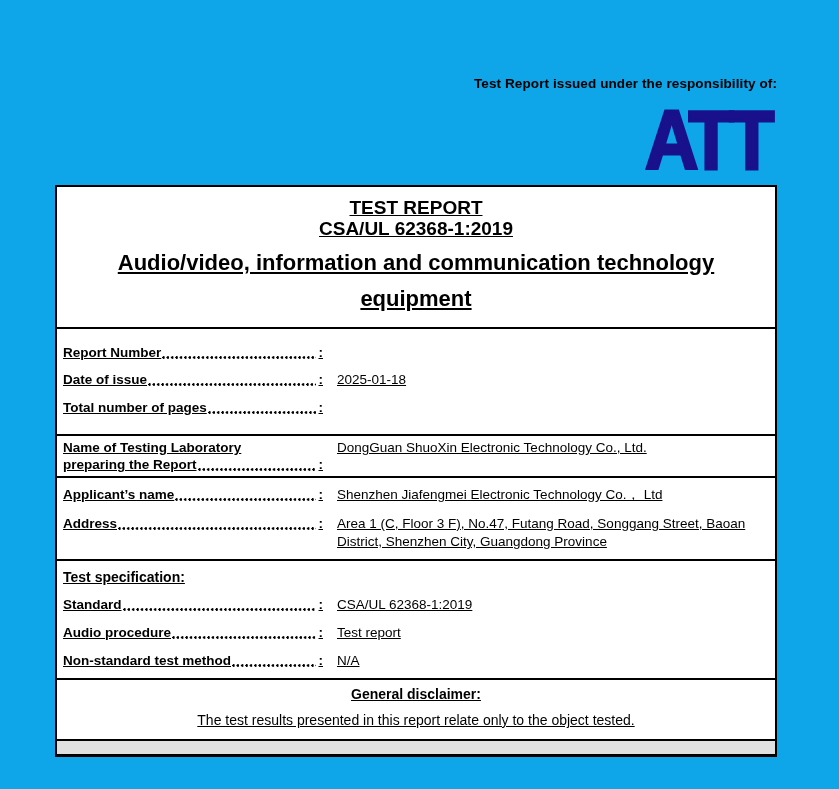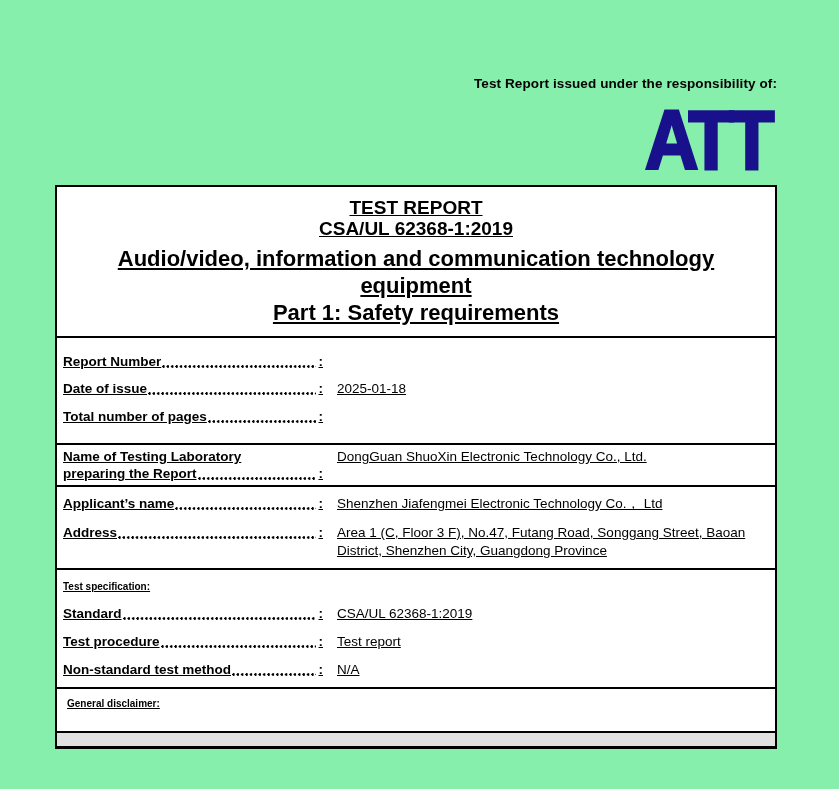--- a/index.html
+++ b/index.html
@@ -3,21 +3,21 @@
 <meta charset="utf-8">
 <style>
   * { box-sizing: border-box; margin: 0; padding: 0; }
   html, body { background: #ffffff; }
   body { width: 839px; height: 789px; font-family: "Liberation Sans", sans-serif; color: #000; }
 
   .page {
     position: relative;
     width: 839px;
     height: 789px;
-    background: #86efac;
+    background: #0ea5e9;
     overflow: hidden;
   }
 
   .issuer-line {
     position: absolute;
     top: 76px;
     right: 62px;
     font-size: 13.5px;
     font-weight: bold;
     letter-spacing: 0.1px;
@@ -46,29 +46,29 @@
     background: #fff;
     text-decoration: underline;
   }
 
   .section { border-bottom: 2px solid #000; padding: 8px 6px; }
   .section:last-child { border-bottom: none; }
 
   
   .header-section { text-align: center; padding: 10px 8px; }
   .hdr-line { font-size: 19px; font-weight: bold; line-height: 21px; }
-  .hdr-title { font-size: 22px; font-weight: bold; line-height: 27px; }
+  .hdr-title { font-size: 22px; font-weight: bold; line-height: 36px; }
   .hdr-gap { margin-top: 6px; }
 
   
   #sections-host .section:nth-child(1) { padding: 15px 6px 18px; }
   #sections-host .section:nth-child(2) { padding: 3px 6px; }
   #sections-host .section:nth-child(3) { padding: 8px 6px; }
   #sections-host .section:nth-child(4) { padding: 8px 6px; }
-  #sections-host .section:nth-child(5) { padding: 6px 10px 10px; }
+  #sections-host .section:nth-child(5) { padding: 6px 10px 10px; text-align: center; }
   #sections-host .section.shaded { height: 13px; padding: 0; background: #e0e0e0; }
 
   .row { display: flex; align-items: flex-start; margin-bottom: 10px; }
   .row:last-child { margin-bottom: 0; }
   #sections-host .section:nth-child(3) .row:first-child { margin-bottom: 11px; }
   #sections-host .section:nth-child(5) .row:first-child { margin-bottom: 9px; }
 
   .label-cell {
     flex: 0 0 260px;
     width: 260px;
@@ -90,39 +90,38 @@
 
   .value-cell {
     flex: 1 1 auto;
     padding-left: 14px;
     font-size: 13.5px;
     font-weight: normal;
     line-height: 18px;
   }
 
   .row.full { display: block; }
-  .full-line { font-size: 10px; font-weight: bold; line-height: 17px; }
+  .full-line { font-size: 14px; font-weight: bold; line-height: 17px; }
   .full-line.normal { font-weight: normal; }
 </style>
 </head>
 <body>
 
 <div class="page">
 
   <div class="issuer-line">Test Report issued under the responsibility of:</div>
 
   <div class="logo-text" style="color: rgb(25, 17, 140);">ATT</div>
 
   <div class="report-table">
 
     <div class="section header-section">
       <div class="hdr-line">TEST REPORT</div>
       <div class="hdr-line">CSA/UL 62368-1:2019</div>
       <div class="hdr-title hdr-gap">Audio/video, information and communication technology equipment</div>
-      <div class="hdr-title">Part 1: Safety requirements</div>
     </div>
 
     <div id="sections-host">
         <div class="section">
           <div class="row">
             <div class="label-cell">
               <div class="label-line">
                 <span>Report Number</span>
                 <span class="leader"></span>
                 <span class="colon">:</span>
@@ -196,21 +195,21 @@
                 <span>Standard</span>
                 <span class="leader"></span>
                 <span class="colon">:</span>
               </div>
             </div>
             <div class="value-cell">CSA/UL 62368-1:2019</div>
           </div>
           <div class="row">
             <div class="label-cell">
               <div class="label-line">
-                <span>Test procedure</span>
+                <span>Audio procedure</span>
                 <span class="leader"></span>
                 <span class="colon">:</span>
               </div>
             </div>
             <div class="value-cell">Test report</div>
           </div>
           <div class="row">
             <div class="label-cell">
               <div class="label-line">
                 <span>Non-standard test method</span>
@@ -218,18 +217,21 @@
                 <span class="colon">:</span>
               </div>
             </div>
             <div class="value-cell">N/A</div>
           </div>
         </div>
         <div class="section">
           <div class="row full">
             <div class="full-line">General disclaimer:</div>
           </div>
+          <div class="row full">
+            <div class="full-line normal">The test results presented in this report relate only to the object tested.</div>
+          </div>
         </div>
         <div class="section shaded" style="background: rgb(224, 224, 224);"></div>
       </div>
 
   </div>
 </div>
 
 </body></html>

